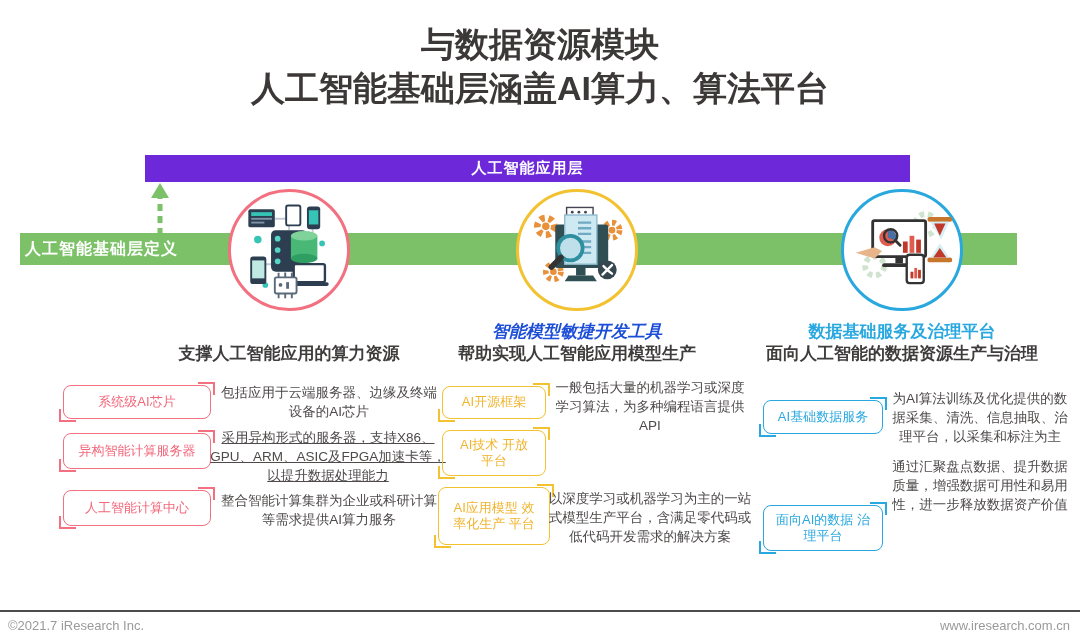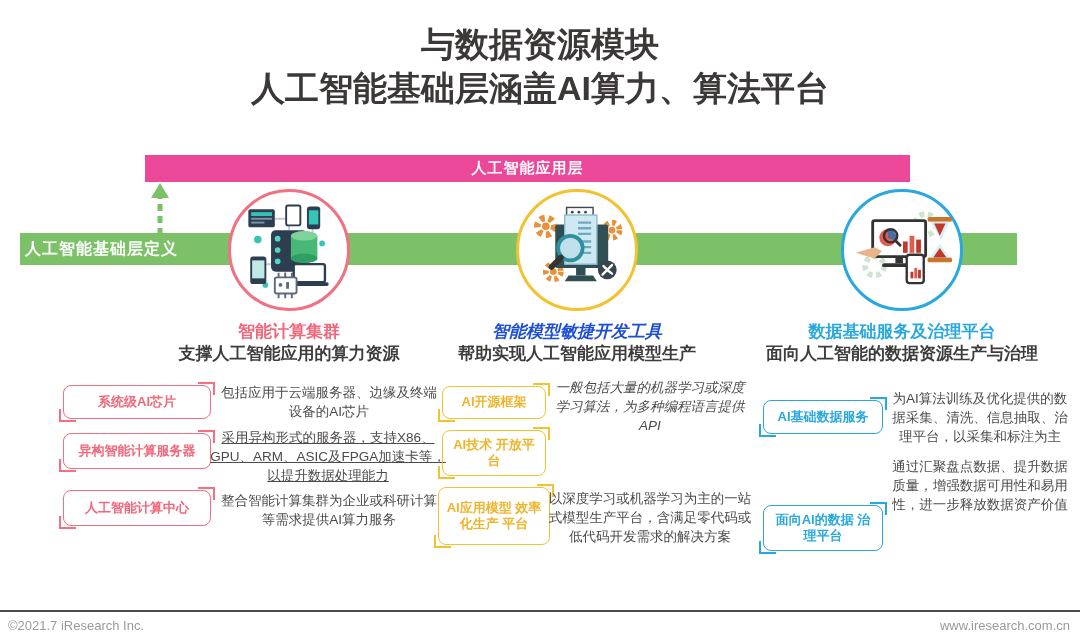--- a/index.html
+++ b/index.html
@@ -6,21 +6,21 @@
   html,body { background:#ffffff; }
   body { font-family:"Liberation Sans","DejaVu Sans",sans-serif; }
   .stage { position:relative; width:1080px; height:644px; background:#fff; overflow:hidden; }
 
   
   .title { position:absolute; top:22px; left:0; width:100%; text-align:center;
            font-size:34px; font-weight:bold; color:#3c3838; line-height:1.3; }
 
   
   .app-bar { position:absolute; left:145px; top:155px; width:765px; height:27px;
-             background:#ec4899; display:flex; align-items:center; justify-content:center; }
+             background:#6d28d9; display:flex; align-items:center; justify-content:center; }
   .app-bar span { color:#ffffff; font-size:15px; font-weight:bold; letter-spacing:1px; }
 
   
   .base-band { position:absolute; left:20px; top:233px; width:997px; height:32px;
                background:#7cc168; z-index:1; }
   .base-band-label { position:absolute; left:5px; top:0; height:16px; line-height:32px;
                      color:#ffffff; font-size:16px; font-weight:bold; letter-spacing:1px; }
 
   
   .arrow-up { position:absolute; left:148px; top:183px; width:24px; height:52px; z-index:2; }
@@ -35,21 +35,21 @@
 
   
   .col-header { position:absolute; top:320px; font-size:17px; font-weight:bold; text-align:center; }
   .col-sub    { position:absolute; top:342px; font-size:17px; font-weight:bold; color:#3f3c3c; text-align:center; }
   .t-pink   { color:#f2677a; }
   .t-yellow { color:#1d4ed8;font-style:italic; }
   .t-blue   { color:#29a8df; }
 
   
   .tagbox { position:absolute; border-radius:8px; display:flex; align-items:center; justify-content:center;
-            text-align:center; font-weight:bold; font-size:13px; line-height:1.25; padding:4px 6px; }
+            text-align:center; font-weight:normal; font-size:13px; line-height:1.25; padding:4px 12px; }
   .tagbox::before { content:""; position:absolute; top:-4px; right:-5px; width:15px; height:11px;
                     border-top:2px solid; border-right:2px solid; border-color:inherit; }
   .tagbox::after  { content:""; position:absolute; bottom:-4px; left:-5px; width:15px; height:11px;
                     border-bottom:2px solid; border-left:2px solid; border-color:inherit; }
   .b-pink   { border:1.5px solid #f2707f; color:#f2677a; border-color:#f2707f; }
   .b-yellow { border:1.5px solid #f2c230; color:#f0b42c; border-color:#f2c230; }
   .b-blue   { border:1.5px solid #29a8df; color:#29a8df; border-color:#29a8df; }
 
   .desc { position:absolute; font-size:13.5px; color:#4e4a4a; line-height:1.4; text-align:center; }
 
@@ -158,21 +158,20 @@
       <path d="M85 63 L105 63 L95 48 Z" fill="#d6eef5"></path>
       <path d="M89 27 L101 27 L95 40 Z" fill="#c0392b"></path>
       <path d="M88 63 L102 63 L95 53 Z" fill="#c0392b"></path>
       <rect x="60" y="60" width="18" height="30" rx="3" fill="#ffffff" stroke="#333" stroke-width="2.5"></rect>
       <rect x="64" y="78" width="3" height="7" fill="#c0392b"></rect>
       <rect x="68" y="74" width="3" height="11" fill="#e05c4f"></rect>
       <rect x="72" y="76" width="3" height="9" fill="#c0392b"></rect>
     </svg>
   </div>
 
-  <div class="col-header t-pink" style="left:189px; width:200px;">智能计算集群</div>
   <div class="col-header t-yellow" style="left:457px; width:240px;">智能模型敏捷开发工具</div>
   <div class="col-header t-blue" style="left:772px; width:260px;">数据基础服务及治理平台</div>
 
   <div class="col-sub" style="left:169px; width:240px;">支撑人工智能应用的算力资源</div>
   <div class="col-sub" style="left:447px; width:260px;">帮助实现人工智能应用模型生产</div>
   <div class="col-sub" style="left:752px; width:300px;">面向人工智能的数据资源生产与治理</div>
 
   <div class="tagbox b-pink" style="left:63px; top:385px; width:148px; height:34px;">
     <span>系统级AI芯片</span>
   </div>
@@ -184,21 +183,21 @@
   <div class="desc" style="left:210px; top:429px; width:236px;text-decoration:underline;">采用异构形式的服务器，支持X86、GPU、ARM、ASIC及FPGA加速卡等，以提升数据处理能力</div>
 
   <div class="tagbox b-pink" style="left:63px; top:490px; width:148px; height:36px;">
     <span>人工智能计算中心</span>
   </div>
   <div class="desc" style="left:216px; top:492px; width:226px;">整合智能计算集群为企业或科研计算等需求提供AI算力服务</div>
 
   <div class="tagbox b-yellow" style="left:442px; top:386px; width:104px; height:33px;">
     <span>AI开源框架</span>
   </div>
-  <div class="desc" style="left:550px; top:379px; width:200px;font-style:italic;">一般包括大量的机器学习或深度学习算法，为多种编程语言提供API</div>
+  <div class="desc" style="left:550px; top:379px; width:200px;">一般包括大量的机器学习或深度学习算法，为多种编程语言提供API</div>
 
   <div class="tagbox b-yellow" style="left:442px; top:430px; width:104px; height:46px;">
     <span>AI技术 开放平台</span>
   </div>
 
   <div class="tagbox b-yellow" style="left:438px; top:487px; width:112px; height:58px;">
     <span>AI应用模型 效率化生产 平台</span>
   </div>
   <div class="desc" style="left:546px; top:490px; width:208px;">以深度学习或机器学习为主的一站式模型生产平台，含满足零代码或低代码开发需求的解决方案</div>
 

